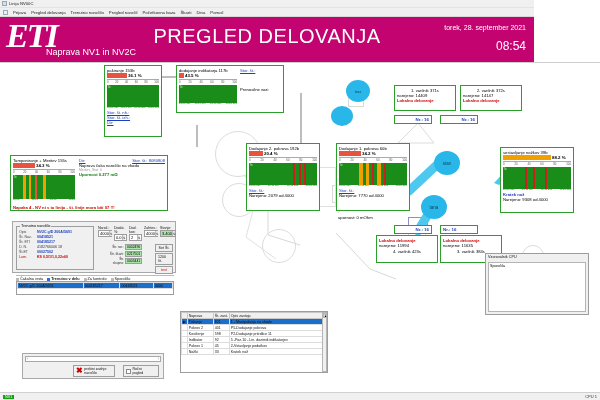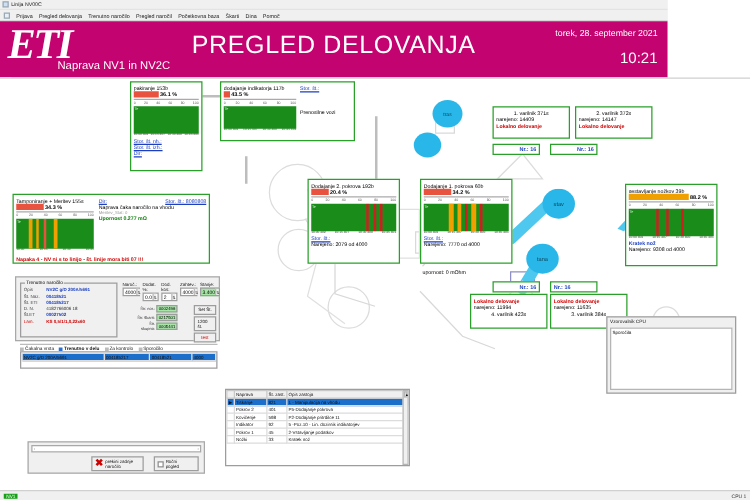--- a/index.html
+++ b/index.html
@@ -167,21 +167,21 @@
     <div class="mi">Pomoč</div>
   </div>
 
   <div class="header">
     <div class="logo-wrap">
       <div class="logo-eti">ETI</div>
     </div>
     <div class="logo-sub">Naprava NV1 in NV2C</div>
     <div class="header-title">PREGLED DELOVANJA</div>
     <div class="header-date">torek, 28. september 2021</div>
-    <div class="header-time">10:21</div>
+    <div class="header-time">08:54</div>
   </div>
 
   <div class="leftrail">
     <div class="rail-ico"></div>
     <div class="rail-ico" style="background:#cfe3f7;"></div>
   </div>
 
   <div class="canvas">
 
     <div class="pipe" style="left:160px; top:13px; width:18px; height:2px;"></div>

